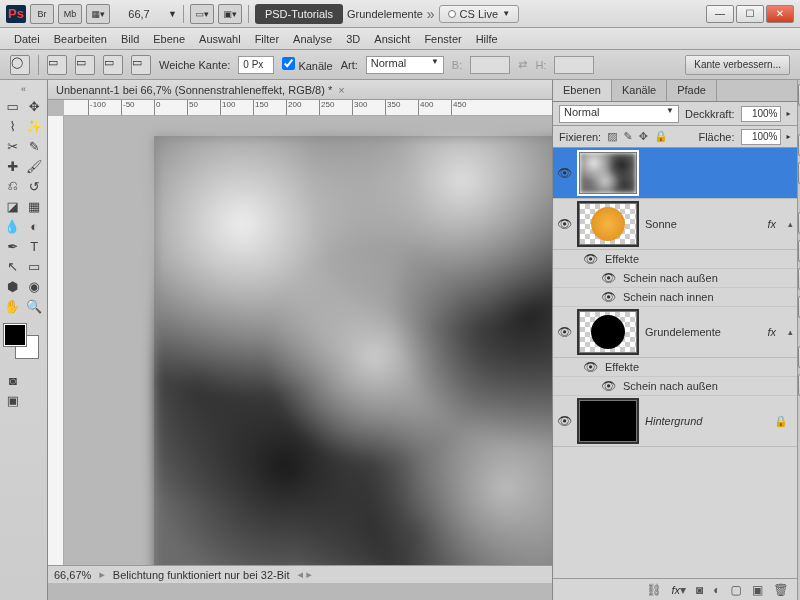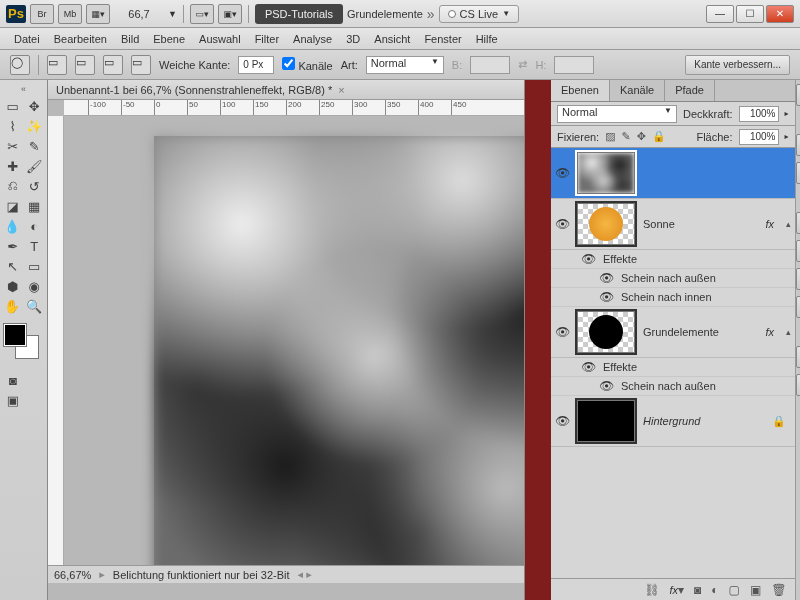--- a/index.html
+++ b/index.html
@@ -1,18 +1,18 @@
 <!DOCTYPE html>
 <html><head>
 <meta charset="utf-8">
 <style>
 *{margin:0;padding:0;box-sizing:border-box;font-family:Tahoma,Arial,sans-serif;font-size:11px;color:#333;}
 body{background:#b8b8b8;overflow:hidden;width:800px;height:600px;position:relative;}
 .titlebar{height:28px;background:linear-gradient(#e9e9e9,#d8d8d8);border-bottom:1px solid #999;display:flex;align-items:center;gap:4px;padding:0 6px;}
-.ps-icon{width:20px;height:18px;background:#0a2b4a;color:#eab308;font-weight:bold;font-size:13px;text-align:center;line-height:18px;border-radius:2px;}
+.ps-icon{width:20px;height:18px;background:#0a2b4a;color:#ef4444;font-weight:bold;font-size:13px;text-align:center;line-height:18px;border-radius:2px;}
 .tb-btn{width:24px;height:20px;background:#d4d4d4;border:1px solid #888;border-radius:2px;font-size:9px;text-align:center;line-height:18px;}
 .tb-zoom{font-size:11px;text-align:center;width:50px;}
 .tb-sep{width:1px;height:18px;background:#999;margin:0 2px;}
 .tb-tut{background:#444;color:#eee;padding:4px 10px;border-radius:3px;font-size:11px;}
 .tb-txt{font-size:11px;}
 .dbl-arrow{font-size:14px;color:#666;}
 .win-btns{margin-left:auto;display:flex;gap:2px;}
 .win-btn{width:28px;height:18px;border:1px solid #888;border-radius:2px;background:linear-gradient(#f5f5f5,#ddd);text-align:center;font-size:10px;line-height:16px;}
 .win-close{background:linear-gradient(#f08070,#d04020);color:#fff;}
 .menubar{height:22px;background:linear-gradient(#e6e6e6,#d6d6d6);border-bottom:1px solid #999;display:flex;align-items:center;gap:14px;padding:0 14px;}
@@ -44,21 +44,21 @@
  radial-gradient(circle at 20% 20%,#eee 0%,transparent 35%),
  radial-gradient(circle at 70% 10%,#ddd 0%,transparent 30%),
  radial-gradient(circle at 85% 40%,#222 0%,transparent 30%),
  radial-gradient(circle at 50% 50%,#ccc 0%,transparent 35%),
  radial-gradient(circle at 30% 75%,#1a1a1a 0%,transparent 30%),
  radial-gradient(circle at 80% 80%,#bbb 0%,transparent 28%),
  radial-gradient(circle at 10% 55%,#333 0%,transparent 28%),
  radial-gradient(circle at 60% 90%,#1a1a1a 0%,transparent 26%),
  #6b6b6b;filter:blur(6px);}
 .statusbar{position:absolute;bottom:17px;left:0;right:0;height:18px;background:#d4d4d4;border-top:1px solid #999;display:flex;align-items:center;font-size:10px;padding:0 6px;gap:8px;}
-.panel-stack{width:276px;background:#7f1d1d;border-left:1px solid #888;display:flex;padding-left:26px;}
+.panel-stack{width:248px;background:#3b82f6;border-left:1px solid #888;display:flex;}
 .panel-main{flex:1;display:flex;flex-direction:column;}
 .panel-tabs{height:22px;background:#c4c4c4;display:flex;border-bottom:1px solid #888;}
 .ptab{padding:4px 10px;font-size:11px;border-right:1px solid #999;background:#c4c4c4;}
 .ptab.act{background:#d6d6d6;}
 .panel-opts{height:24px;background:#d6d6d6;border-bottom:1px solid #999;display:flex;align-items:center;padding:0 6px;gap:6px;}
 .blend-sel{height:18px;border:1px solid #999;background:#fff;width:120px;font-size:10px;padding:0 4px;}
 .pct-field{height:16px;width:40px;border:1px solid #999;background:#fff;text-align:right;font-size:10px;padding-right:2px;}
 .panel-opts2{height:22px;background:#d6d6d6;border-bottom:1px solid #999;display:flex;align-items:center;padding:0 6px;gap:6px;}
 .lock-ico{font-size:11px;color:#555;}
 .layer-list{flex:1;background:#d6d6d6;overflow-y:auto;}

